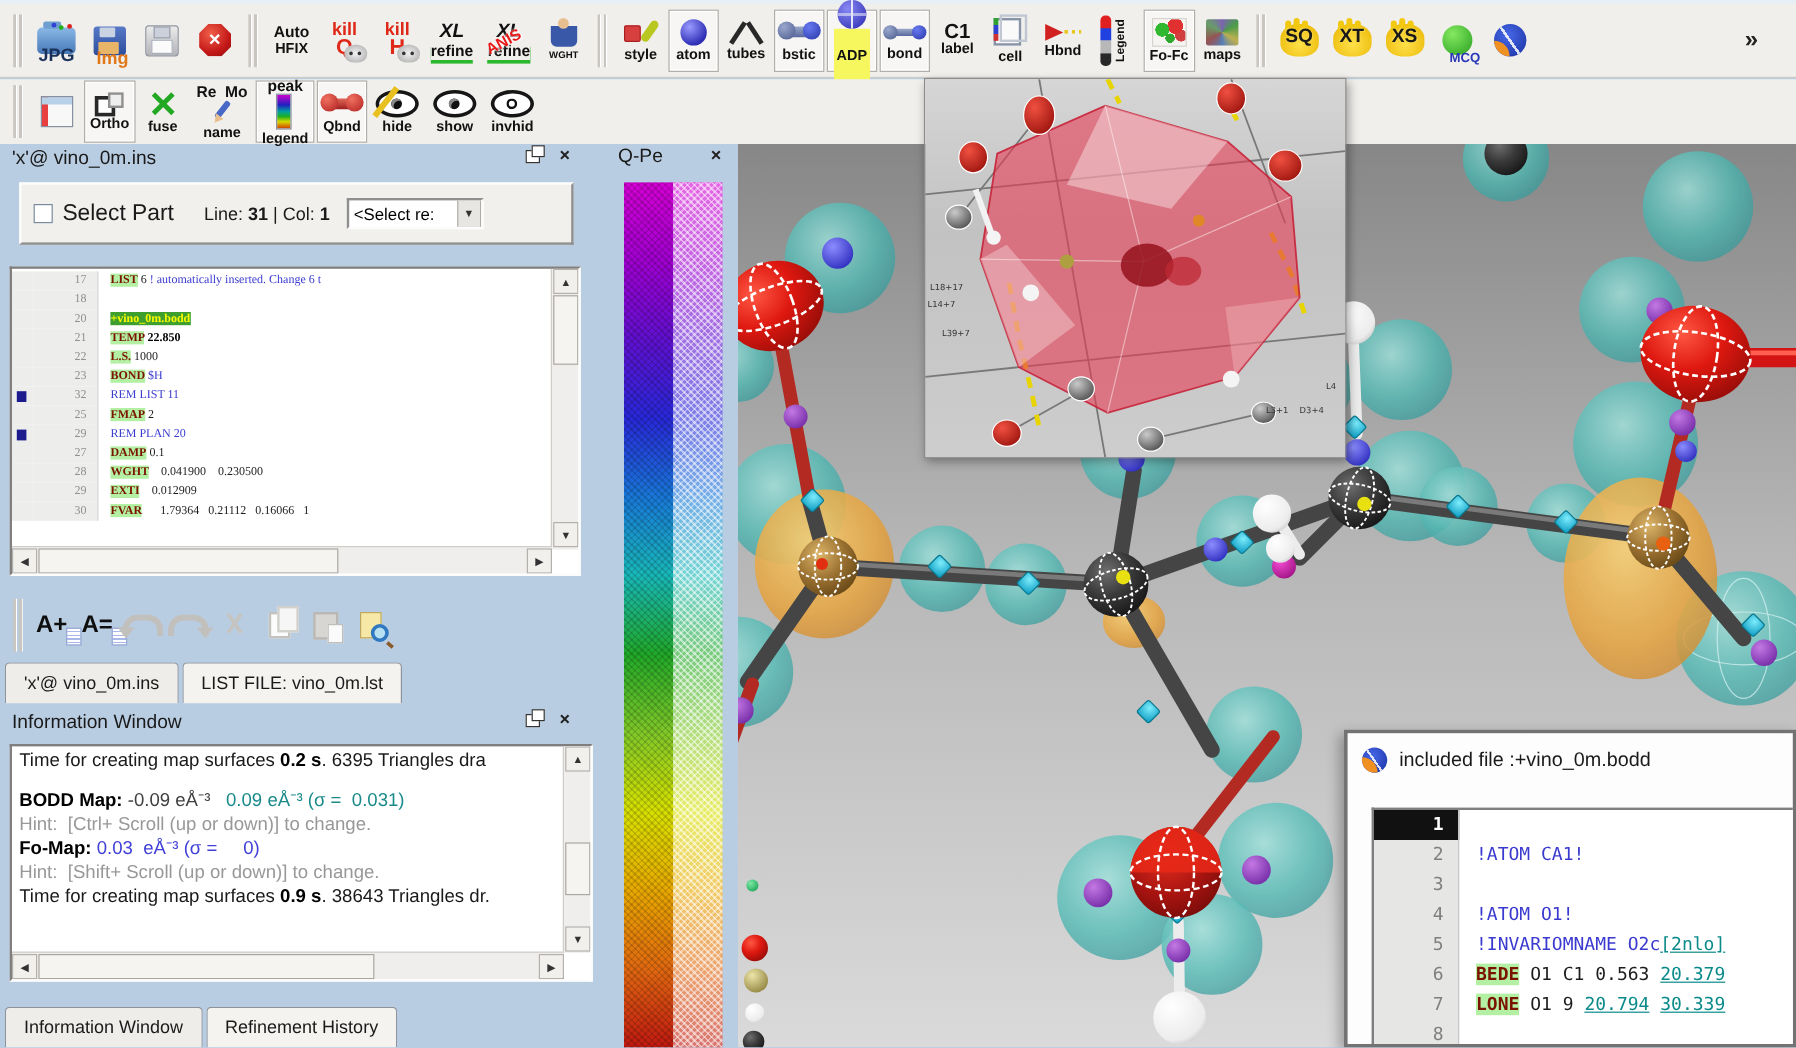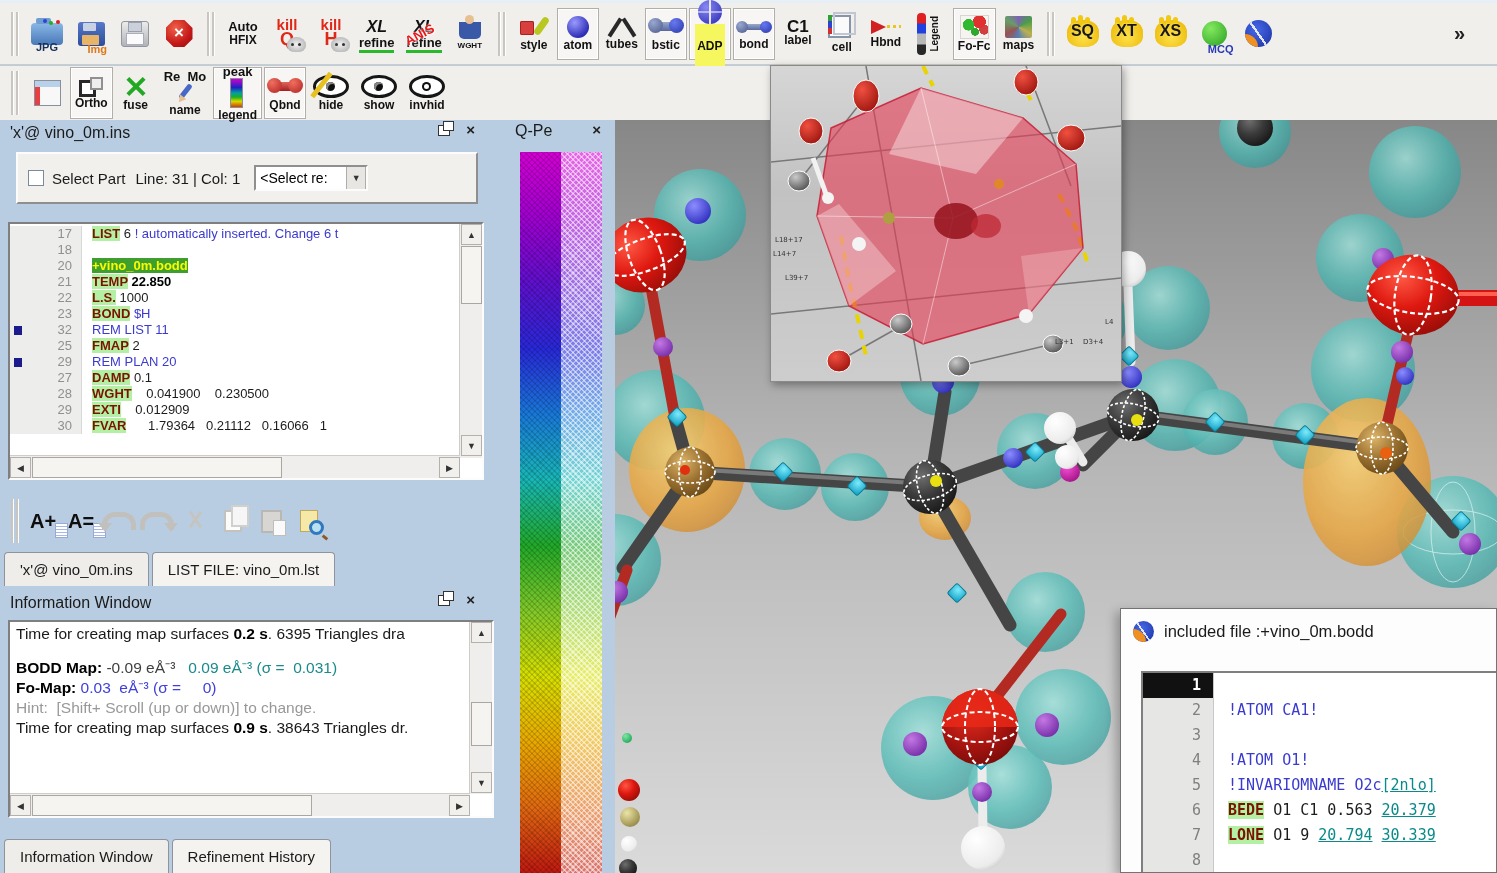--- a/index.html
+++ b/index.html
@@ -12,21 +12,21 @@
   .tb-sep{width:8px;height:44px;margin:0 5px;flex:none;background:
     linear-gradient(90deg,#c9c5c1 0 2px,#ffffff 2px 3px,transparent 3px 5px,#c9c5c1 5px 7px,#ffffff 7px 8px)}
   .tb-btn{position:relative;display:flex;flex-direction:column;align-items:center;justify-content:center;
     min-width:42px;height:52px;padding:1px 4px;border:1px solid transparent;box-sizing:border-box;flex:none}
   .tb-btn.boxed{border:1px solid #b2aeaa;background:#f7f6f4;box-shadow:inset 0 0 0 1px #fff}
   .tb-top{font-weight:bold;font-size:13px;line-height:13px;color:#111;white-space:pre}
   .tb-lbl{font-weight:bold;font-size:12px;line-height:14px;color:#111;white-space:pre}
   .tb-badge{position:absolute;left:2px;top:18px;color:#e81818;font-size:13px;font-weight:bold;
     transform:rotate(-28deg);text-shadow:0 0 2px #fff,1px 1px 2px #fff}
   .t-onicon{position:relative}
-  .t-onicon .tb-lbl{position:absolute;bottom:5px;font-size:11px;color:#18305a}
+  .t-onicon .tb-lbl{position:absolute;bottom:5px;font-size:15px;color:#18305a}
   .t-img .tb-lbl{color:#e07818;right:4px;bottom:3px}
   .t-kill .tb-top{color:#e02818;font-size:15px;line-height:12px}
   .t-kill .tb-lbl{color:#e02818;font-size:18px;line-height:17px}
   .t-kill .i-skull{position:absolute;right:1px;bottom:7px}
   .t-xl .tb-top{font-size:16px;font-style:italic;line-height:19px}
   .t-xl .tb-lbl{font-size:13px;box-shadow:0 3px 0 #2cb82c}
   .t-tiny .tb-lbl{font-size:8px}
   .t-c1 .tb-top{font-size:17px}
   .t-adp .tb-lbl{background:#f6f65e;padding:15px 2px}
   .t-vert{flex-direction:row}
@@ -128,32 +128,32 @@
   
   #editor-panel{position:absolute;left:0;top:122px;width:503px;height:366px}
   .pane-title{position:absolute;left:10px;top:2px;font-size:16px;color:#1a1a1a}
   .win-btns{position:absolute;right:28px;top:2px;display:flex;gap:16px;align-items:center}
   .i-restore{width:10px;height:9px;border:1px solid #333;background:#fff;position:relative}
   .i-restore::before{content:"";position:absolute;right:-5px;top:-5px;width:9px;height:8px;border:1px solid #333;background:#fff}
   .win-x{font-size:15px;font-weight:bold;color:#222;line-height:12px}
   #ed-controls{position:absolute;left:16px;top:30px;width:462px;height:52px;background:#f2f0ed;
     border:2px solid;border-color:#fcfcfc #8f8f8f #8f8f8f #fcfcfc;display:flex;align-items:center;box-sizing:border-box}
   .cbx{width:14px;height:14px;background:#fff;border:1px solid #7a8a9a;margin:0 8px 0 10px;flex:none}
-  #sp-label{font-size:15px;color:#1a1a1a;margin-right:10px}
+  #sp-label{font-size:19px;color:#1a1a1a;margin-right:25px}
   .lc{font-size:15px;color:#1a1a1a}
-  .lc b{font-weight:normal}
+  .lc b{font-weight:bold}
   #res-dd{margin-left:14px;width:114px;height:26px;background:#fff;border:2px solid;display:flex;align-items:center;
     border-color:#8f8f8f #fcfcfc #fcfcfc #8f8f8f;box-sizing:border-box;overflow:hidden}
   #res-dd .dd-txt{font-size:14px;padding-left:4px;white-space:nowrap;flex:1}
   #res-dd .dd-btn{width:18px;height:22px;background:#e8e6e2;border:1px solid #b0aca8;flex:none;
     display:flex;align-items:center;justify-content:center;font-size:9px;color:#333}
   #ed-box{position:absolute;left:8px;top:100px;width:476px;height:258px;background:#fff;
     border:2px solid;border-color:#7f7f7f #fcfcfc #fcfcfc #7f7f7f;box-sizing:border-box;overflow:hidden}
   #editor-lines{position:absolute;left:0;top:2px;width:448px;height:228px;overflow:hidden;
-    font-family:Liberation Sans, sans-serif;font-size:13px}
+    font-family:Liberation Serif, serif;font-size:10px}
   .ed-row{display:flex;height:16px;line-height:16px}
   .ed-mark{width:18px;background:#ededec;flex:none;position:relative}
   .ed-mark.on::after{content:"";position:absolute;left:4px;top:4px;width:8px;height:9px;background:#1b1b8e}
   .ed-num{width:44px;flex:none;text-align:right;padding-right:9px;color:#909090;background:#ededec;border-right:1px solid #d8d8d8}
   .ed-text{white-space:pre;padding-left:10px}
   .seg-kw{color:#7a1400;font-weight:bold;background:#b4f0a4}
   .seg-pl{color:#1c1c1c}
   .seg-b{color:#000;font-weight:bold}
   .seg-cm{color:#3a3ad0}
   .seg-inc{color:#fbfb00;font-weight:bold;background:#3e9e2e}
@@ -217,21 +217,21 @@
                repeating-linear-gradient(-45deg,rgba(0,0,0,.10) 0 1.5px,transparent 1.5px 4px)}
   #qpe-right::before{content:"";position:absolute;inset:0;background:rgba(255,255,255,.40);z-index:1}
   #qpe-right::after{background:repeating-linear-gradient(45deg,rgba(255,255,255,.5) 0 1.5px,transparent 1.5px 4px),
                repeating-linear-gradient(-45deg,rgba(255,255,255,.4) 0 1.5px,transparent 1.5px 4px);z-index:2}
   
   #scene{position:absolute;left:615px;top:120px;width:882px;height:753px}
   #inset{position:absolute;left:770px;top:65px;width:350px;height:315px;border:1px solid #8a8a8a;
     box-shadow:2px 3px 8px rgba(0,0,0,.35)}
   #inset-labels text{font-family:"DejaVu Sans",sans-serif;font-size:7px;fill:#333}
   #bodd-window{position:absolute;left:1120px;top:608px;width:377px;height:265px;background:#fdfdfd;
-    border:1px solid #737373;box-shadow:-4px 4px 10px rgba(0,0,0,.28);box-sizing:border-box;overflow:hidden}
+    border:3px solid #737373;box-shadow:-4px 4px 10px rgba(0,0,0,.28);box-sizing:border-box;overflow:hidden}
   #bodd-title{position:absolute;left:12px;top:12px;display:flex;align-items:center;gap:10px;font-size:16.5px;color:#1a1a1a}
   #bodd-editor{position:absolute;left:20px;top:62px;right:-2px;bottom:-2px;background:#fff;
     border:2px solid;border-color:#7f7f7f #fcfcfc #fcfcfc #7f7f7f;overflow:hidden;
     font-family:"DejaVu Sans Mono",monospace;font-size:15px}
   .bo-row{display:flex;height:25px;line-height:25px}
   .bo-num{width:58px;flex:none;text-align:right;padding-right:12px;color:#808080;background:#e6e6e4;border-right:1px solid #c8c8c8}
   .bo-num.sel{background:#111;color:#fff;font-weight:bold}
   .bo-text{white-space:pre;padding-left:14px}
 </style>
 </head>
@@ -822,20 +822,21 @@
   <span class="pane-title">Information Window</span>
   <div class="win-btns">
     <span class="i-restore"></span>
     <span class="win-x">×</span>
   </div>
   <div id="info-box">
     <div id="info-lines">
         <div class="info-line"><span class="iseg-pl">Time for creating map surfaces </span><span class="iseg-b">0.2 s</span><span class="iseg-pl">. 6395 Triangles dra</span></div>
         <div class="info-line blank"></div>
         <div class="info-line"><span class="iseg-b">BODD Map: </span><span class="iseg-neg">-0.09 eÅ⁻³</span><span class="iseg-pl">   </span><span class="iseg-pos">0.09 eÅ⁻³ (σ =  0.031)</span></div>
+        <div class="info-line"><span class="iseg-hint">Hint:  [Ctrl+ Scroll (up or down)] to change.</span></div>
         <div class="info-line"><span class="iseg-b">Fo-Map: </span><span class="iseg-fo">0.03  eÅ⁻³ (σ =     0)</span></div>
         <div class="info-line"><span class="iseg-hint">Hint:  [Shift+ Scroll (up or down)] to change.</span></div>
         <div class="info-line"><span class="iseg-pl">Time for creating map surfaces </span><span class="iseg-b">0.9 s</span><span class="iseg-pl">. 38643 Triangles dr.</span></div>
       </div>
     <div class="sb-v" style="top:0;height:172px">
       <span class="sb-btn" style="right:0;top:0">▲</span>
       <span class="sb-thumb" style="right:0;top:80px;width:21px;height:44px"></span>
       <span class="sb-btn" style="right:0;top:150px">▼</span>
     </div>
     <div class="sb-h" style="width:460px">

